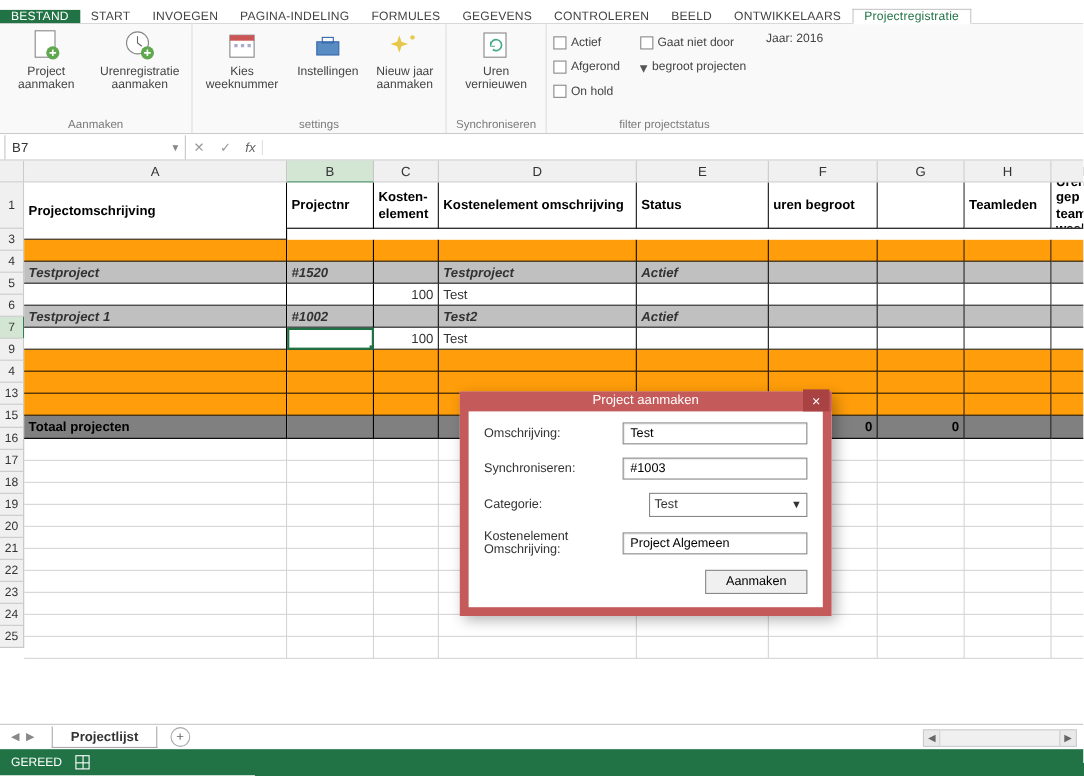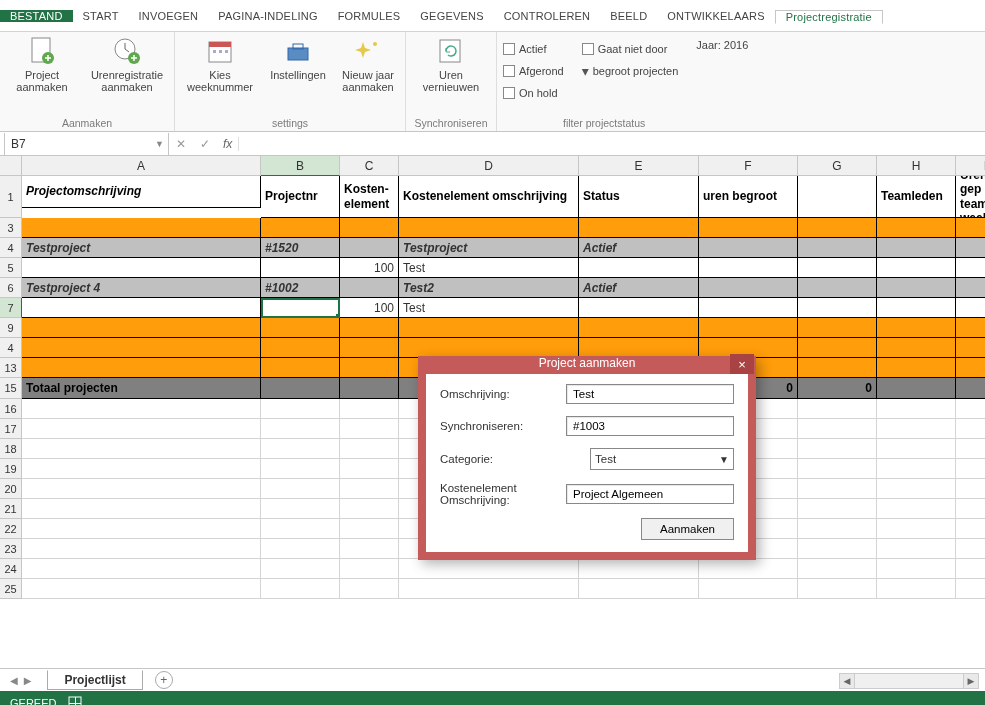--- a/index.html
+++ b/index.html
@@ -1,19 +1,19 @@
 <!DOCTYPE html>
 <html><head>
 <meta charset="utf-8">
 <style>
   * { box-sizing: border-box; margin: 0; padding: 0; font-family: "Segoe UI", Tahoma, sans-serif; }
   body { width: 985px; height: 705px; background: #fff; overflow: hidden; font-size: 12px; color: #333; position: relative; }
 
   
-  .tabs { height: 32px; background: #fff; display: flex; align-items: center; border-bottom: 1px solid #d4d4d4; }
+  .tabs { height: 22px; background: #fff; display: flex; align-items: flex-end; border-bottom: 1px solid #d4d4d4; }
   .tab { padding: 0 10px; font-size: 11px; color: #444; display: flex; align-items: center; text-transform: uppercase; letter-spacing: 0.2px; }
   .tab.file { background: #217346; color: #fff; font-weight: 400; }
   .tab.active { background: #fff; color: #217346; border: 1px solid #c6c6c6; border-bottom-color: #fff; position: relative; top: 1px; }
 
   
   .ribbon { height: 100px; border-bottom: 1px solid #c6c6c6; display: flex; background: #f9f9f9; }
   .rgroup { border-right: 1px solid #dedede; display: flex; flex-direction: column; justify-content: space-between; padding: 3px 6px 2px; }
   .rgroup-body { display: flex; gap: 8px; align-items: flex-start; flex: 1; }
   .rgroup-label { font-size: 10.5px; color: #7a7a7a; text-align: center; padding-top: 2px; }
   .rbtn { display: flex; flex-direction: column; align-items: center; font-size: 11px; color: #444; text-align: center; width: 72px; cursor: pointer; gap: 2px; }
@@ -248,21 +248,21 @@
       <div class="rowh" style="height: 20px;">19</div>
       <div class="rowh" style="height: 20px;">20</div>
       <div class="rowh" style="height: 20px;">21</div>
       <div class="rowh" style="height: 20px;">22</div>
       <div class="rowh" style="height: 20px;">23</div>
       <div class="rowh" style="height: 20px;">24</div>
       <div class="rowh" style="height: 20px;">25</div>
     </div>
   <div class="cells" id="cells">
       <div class="row">
-        <div class="cell hdrcell" style="width: 239px; height: 32px; white-space: normal; line-height: 1.2; font-style: italic;">Projectomschrijving</div>
+        <div class="cell hdrcell" style="width: 239px; height: 52px; white-space: normal; line-height: 1.2;">Projectomschrijving</div>
         <div class="cell hdrcell" style="width: 79px; height: 42px; white-space: normal; line-height: 1.2;">Projectnr</div>
         <div class="cell hdrcell" style="width: 59px; height: 42px; white-space: normal; line-height: 1.2;">Kosten-element</div>
         <div class="cell hdrcell" style="width: 180px; height: 42px; white-space: normal; line-height: 1.2;">Kostenelement omschrijving</div>
         <div class="cell hdrcell" style="width: 120px; height: 42px; white-space: normal; line-height: 1.2;">Status</div>
         <div class="cell hdrcell" style="width: 99px; height: 42px; white-space: normal; line-height: 1.2;">uren begroot</div>
         <div class="cell hdrcell" style="width: 79px; height: 42px; white-space: normal; line-height: 1.2;"></div>
         <div class="cell hdrcell" style="width: 79px; height: 42px; white-space: normal; line-height: 1.2;">Teamleden</div>
         <div class="cell hdrcell" style="width: 60px; height: 42px; white-space: normal; line-height: 1.2;">Uren gep per team week 10</div>
       </div>
       <div class="row">
@@ -292,21 +292,21 @@
         <div class="cell whiterow" style="width: 79px; height: 20px;"></div>
         <div class="cell whiterow num" style="width: 59px; height: 20px;">100</div>
         <div class="cell whiterow" style="width: 180px; height: 20px;">Test</div>
         <div class="cell whiterow" style="width: 120px; height: 20px;"></div>
         <div class="cell whiterow num" style="width: 99px; height: 20px;"></div>
         <div class="cell whiterow num" style="width: 79px; height: 20px;"></div>
         <div class="cell whiterow" style="width: 79px; height: 20px;"></div>
         <div class="cell whiterow" style="width: 60px; height: 20px;"></div>
       </div>
       <div class="row">
-        <div class="cell grayrow" style="width: 239px; height: 20px;">Testproject 4</div>
+        <div class="cell grayrow" style="width: 239px; height: 20px;">Testproject 1</div>
         <div class="cell grayrow" style="width: 79px; height: 20px;">#1002</div>
         <div class="cell grayrow noitalic num" style="width: 59px; height: 20px;"></div>
         <div class="cell grayrow" style="width: 180px; height: 20px;">Test2</div>
         <div class="cell grayrow" style="width: 120px; height: 20px;">Actief</div>
         <div class="cell grayrow noitalic num" style="width: 99px; height: 20px;"></div>
         <div class="cell grayrow noitalic num" style="width: 79px; height: 20px;"></div>
         <div class="cell grayrow noitalic" style="width: 79px; height: 20px;"></div>
         <div class="cell grayrow noitalic" style="width: 60px; height: 20px;"></div>
       </div>
       <div class="row">

